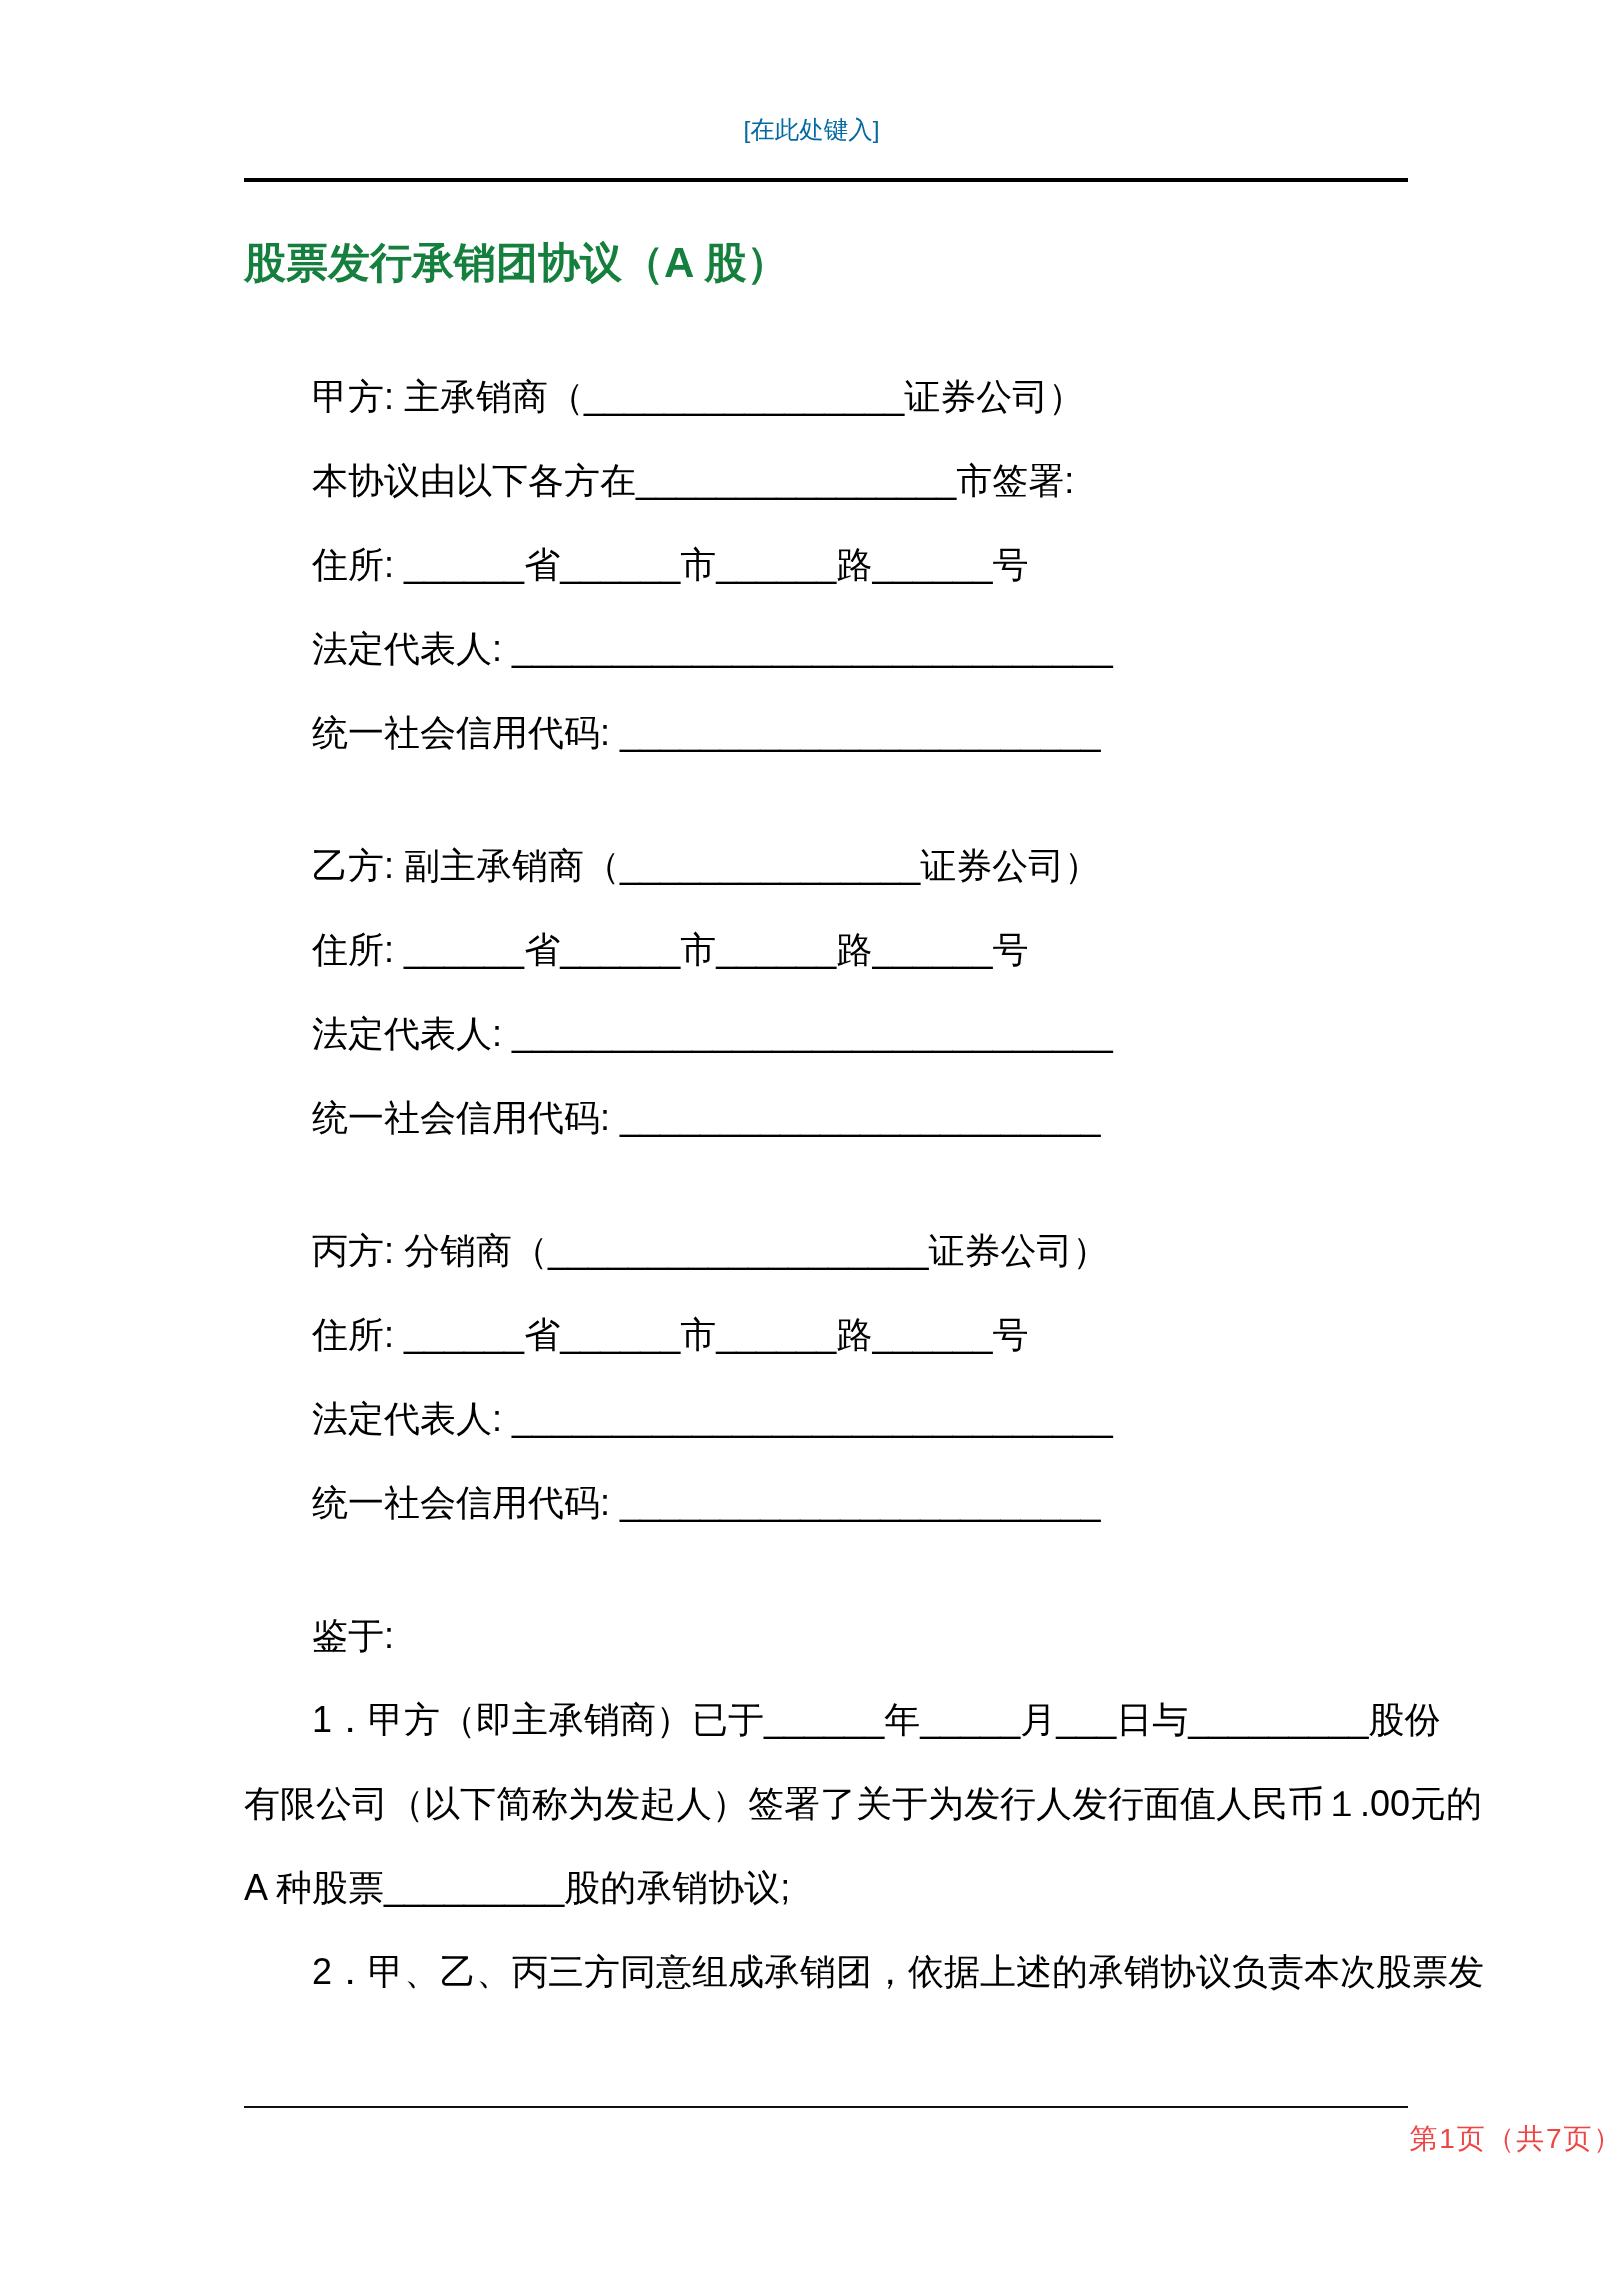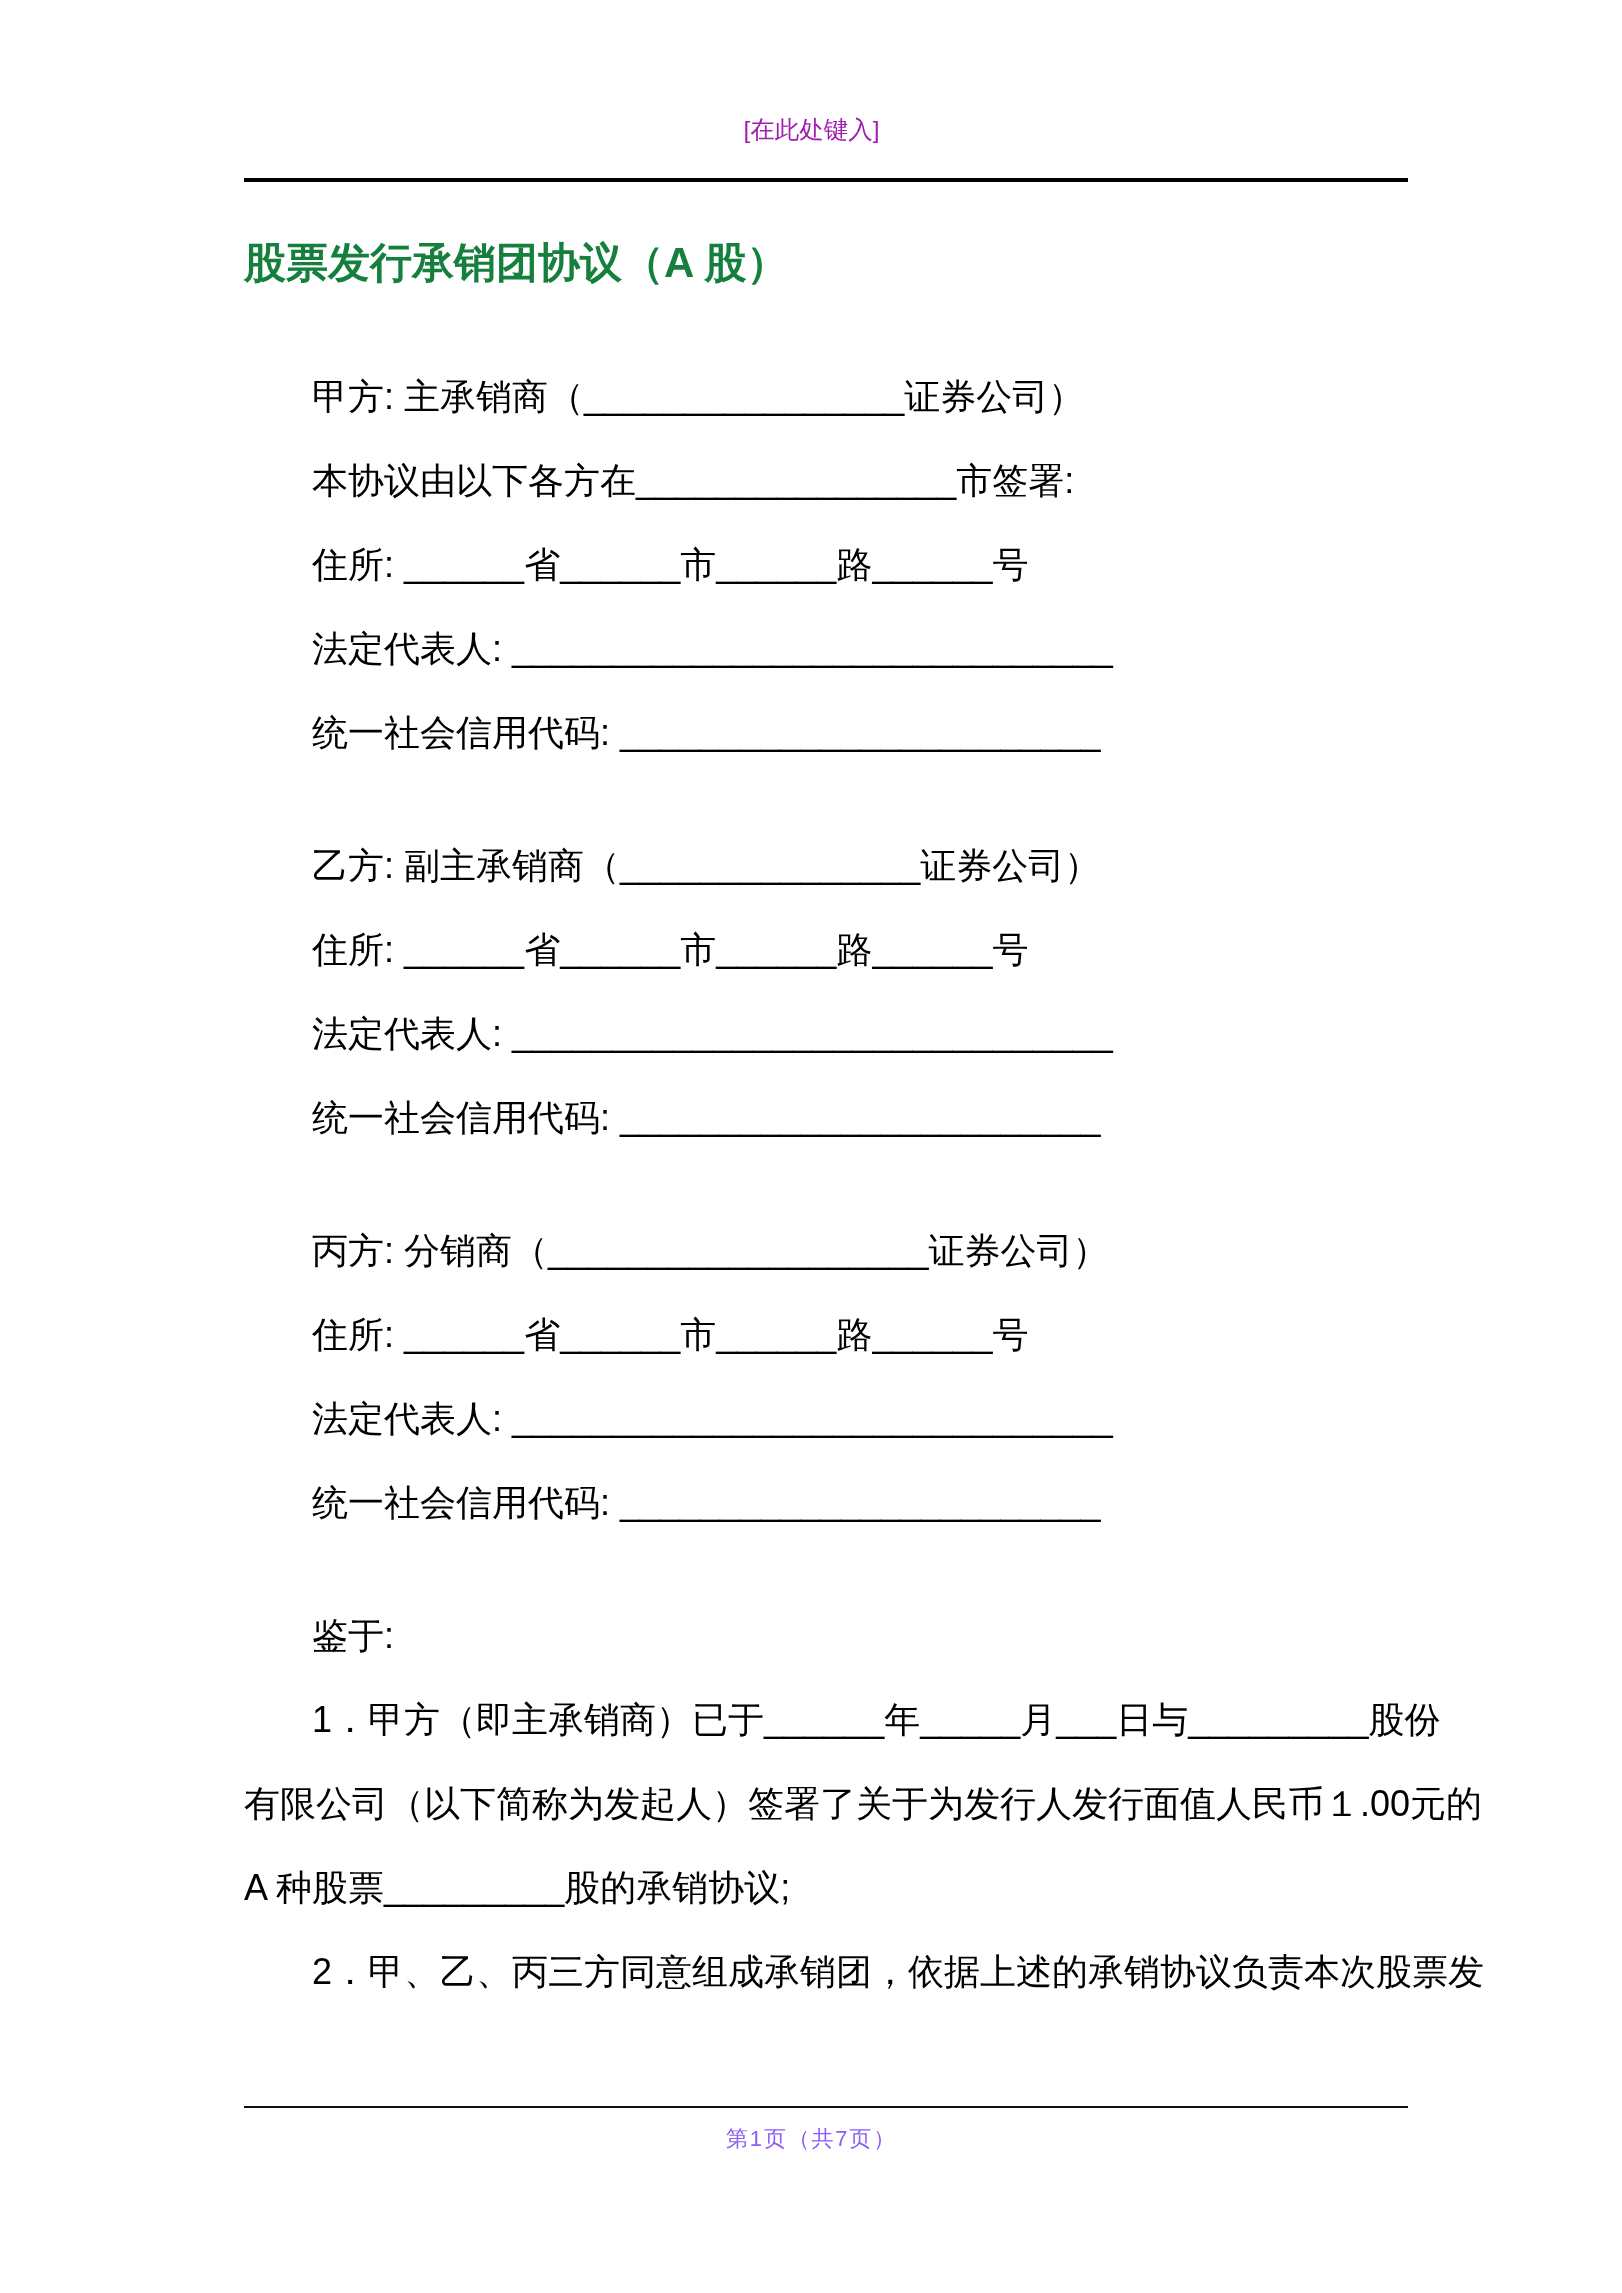--- a/index.html
+++ b/index.html
@@ -17,21 +17,21 @@
     overflow: hidden;
   }
   .header-text {
     position: absolute;
     top: 113px;
     left: 0;
     width: 100%;
     text-align: center;
     font-size: 24.5px;
     line-height: 33px;
-    color: #a21caf;
+    color: #0369a1;
   }
   .header-rule {
     position: absolute;
     top: 178px;
     left: 244px;
     width: 1164px;
     height: 3.6px;
     background: #000000;
   }
   .doc-title {
@@ -68,25 +68,25 @@
     left: 244px;
     width: 1164px;
     height: 1.8px;
     background: #111111;
   }
   .footer-text {
     position: absolute;
     top: 2122px;
     left: 0;
     width: 100%;
-    text-align: center;
-    font-size: 22px;
+    text-align: right;
+    font-size: 28px;
     line-height: 33px;
     letter-spacing: 1.8px;
-    color: #8b5cf6;
+    color: #ef4444;
   }
 </style>
 </head>
 <body>
 
 <div class="page">
 
   <div class="header-text">[在此处键入]</div>
 
   <div class="header-rule"></div>

